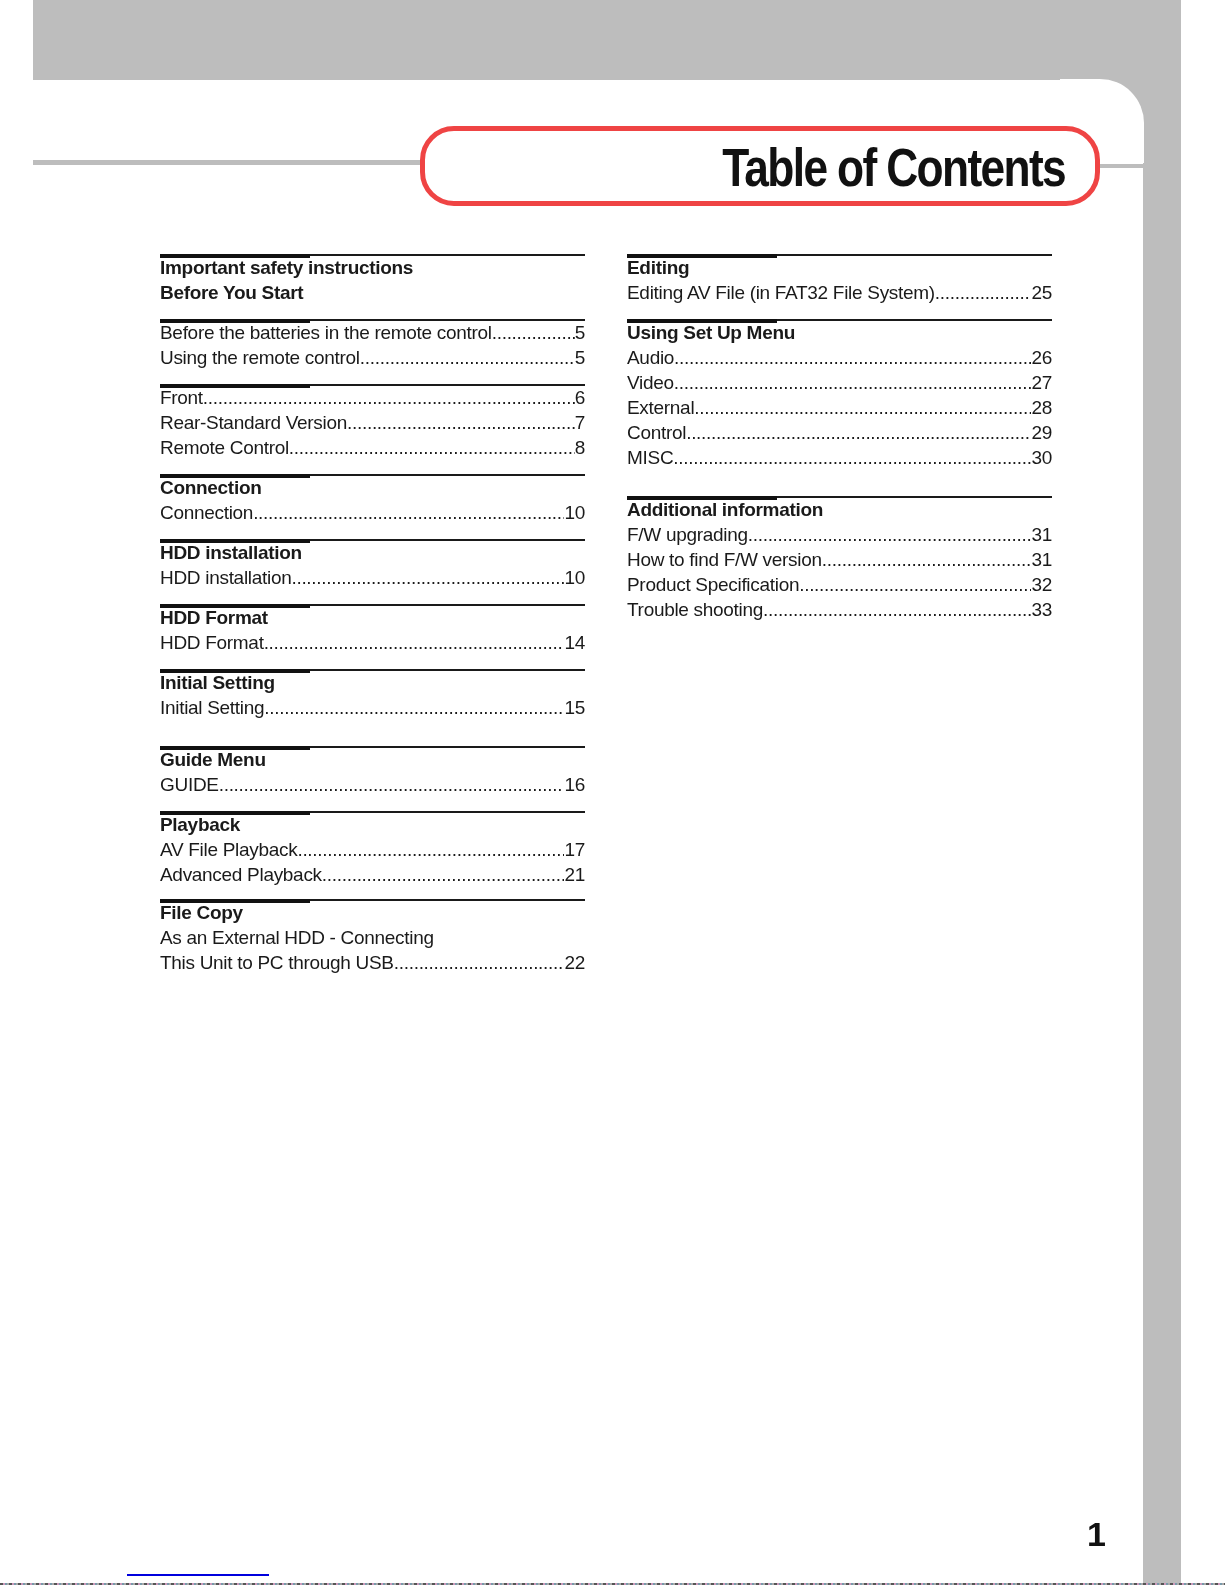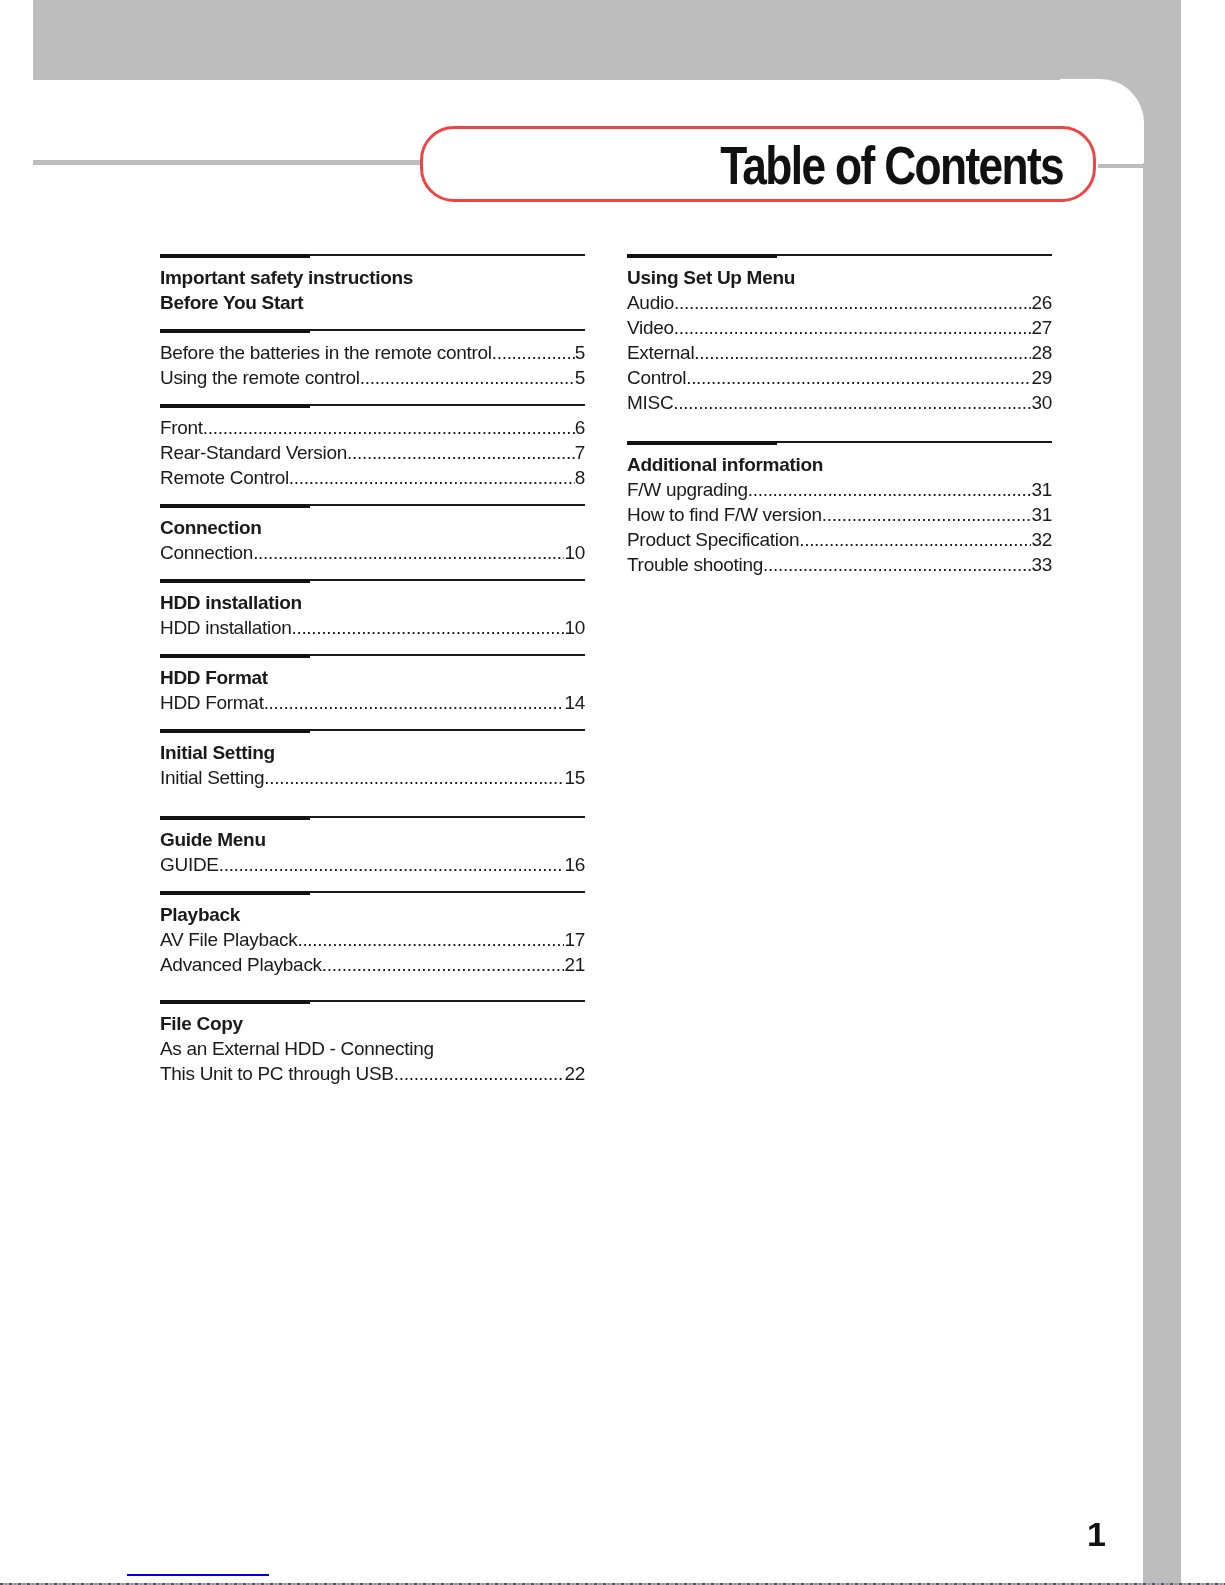--- a/index.html
+++ b/index.html
@@ -10,33 +10,33 @@
     color: #1a1a1a;
   }
   .top-band { position: absolute; left: 33px; top: 0; width: 1148px; height: 80px; background: #bdbdbd; }
   .right-band { position: absolute; left: 1143px; top: 0; width: 38px; height: 1585px; background: #bdbdbd; }
   .corner-fill { position: absolute; left: 1100px; top: 79px; width: 44px; height: 44px; background: #bdbdbd; }
   .corner-white { position: absolute; left: 1060px; top: 79px; width: 84px; height: 84px; background: #ffffff; border-top-right-radius: 44px; }
   .left-rule { position: absolute; left: 33px; top: 160px; width: 392px; height: 5px; background: #bdbdbd; }
   .right-rule { position: absolute; left: 1098px; top: 164px; width: 46px; height: 4px; background: #bdbdbd; }
   .title-pill {
     position: absolute; left: 420px; top: 126px; width: 670px; height: 70px;
-    border: 3px solid #ef4444; border-radius: 34px; background: #fff;
+    border: 5px solid #ef4444; border-radius: 34px; background: #fff;
   }
   .title-text {
     position: absolute; right: 30px; top: 8px;
     font-family: "Liberation Sans", sans-serif; font-weight: bold;
     font-size: 54px; letter-spacing: -2px; color: #111;
     transform: scaleX(0.82); transform-origin: right center;
     line-height: 56px;
   }
   .col { position: absolute; top: 254px; width: 425px; }
   .col.left { left: 160px; }
   .col.right { left: 627px; }
-  .section { position: relative; padding-top: 11px; margin-bottom: 14px; }
+  .section { position: relative; padding-top: 1px; margin-bottom: 14px; }
   .section::before { content: ""; position: absolute; left: 0; top: 0; width: 100%; height: 2px; background: #1a1a1a; }
   .section::after { content: ""; position: absolute; left: 0; top: 0; width: 150px; height: 4px; background: #111; }
   .sec-title { font-weight: bold; font-size: 19px; line-height: 25px; letter-spacing: -0.3px; }
   .entry { display: flex; font-size: 19px; line-height: 25px; letter-spacing: -0.3px; white-space: nowrap; }
   .entry .lbl { flex: 0 0 auto; }
   .entry .dots { flex: 1 1 auto; overflow: hidden; }
   .entry .dots::after { content: "................................................................................................................................"; }
   .entry .pg { flex: 0 0 auto; }
   .entry.noleader { display: block; }
   .page-num { position: absolute; left: 1087px; top: 1515px; font-weight: bold; font-size: 34px; color: #111; }
@@ -133,21 +133,21 @@
 
   <div class="section">
     <div class="sec-title">Guide Menu</div>
     <div class="entry">
         <span class="lbl">GUIDE</span>
         <span class="dots"></span>
         <span class="pg">16</span>
       </div>
   </div>
 
-  <div class="section" style="margin-bottom:23px;">
+  <div class="section" style="margin-bottom:12px;">
     <div class="sec-title">Playback</div>
     <div class="entry">
         <span class="lbl">AV File Playback</span>
         <span class="dots"></span>
         <span class="pg">17</span>
       </div>
     <div class="entry">
         <span class="lbl">Advanced Playback</span>
         <span class="dots"></span>
         <span class="pg">21</span>
@@ -159,20 +159,28 @@
     <div class="entry noleader"><span class="lbl">As an External HDD - Connecting</span></div>
     <div class="entry">
         <span class="lbl">This Unit to PC through USB</span>
         <span class="dots"></span>
         <span class="pg">22</span>
       </div>
   </div>
 </div>
 
 <div class="col right">
+  <div class="section">
+    <div class="sec-title">Editing</div>
+    <div class="entry">
+        <span class="lbl">Editing AV File (in FAT32 File System)</span>
+        <span class="dots"></span>
+        <span class="pg">25</span>
+      </div>
+  </div>
   <div class="section" style="margin-bottom:26px;">
     <div class="sec-title">Using Set Up Menu</div>
     <div class="entry">
         <span class="lbl">Audio</span>
         <span class="dots"></span>
         <span class="pg">26</span>
       </div>
     <div class="entry">
         <span class="lbl">Video</span>
         <span class="dots"></span>

